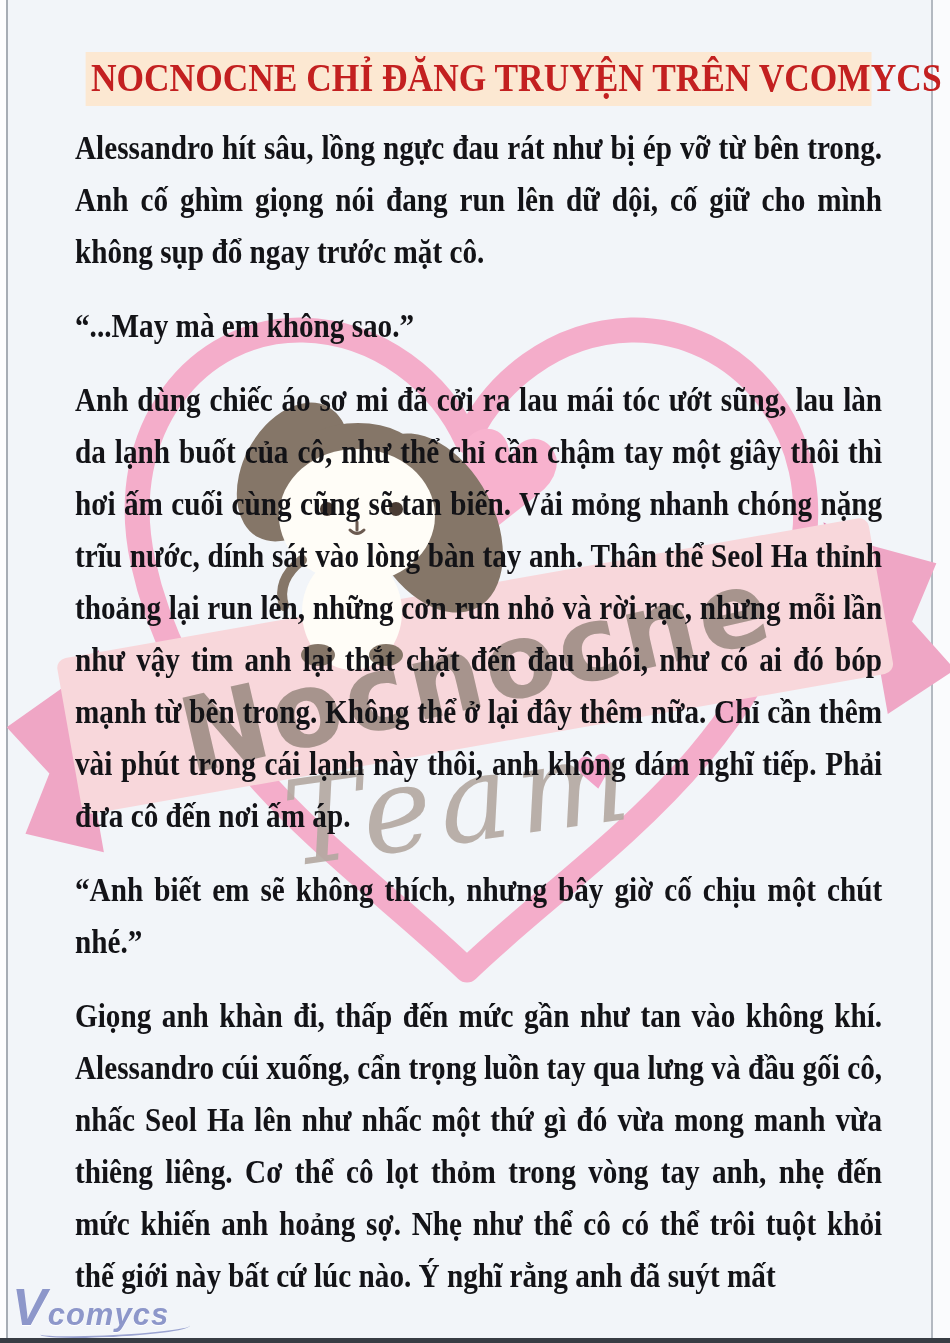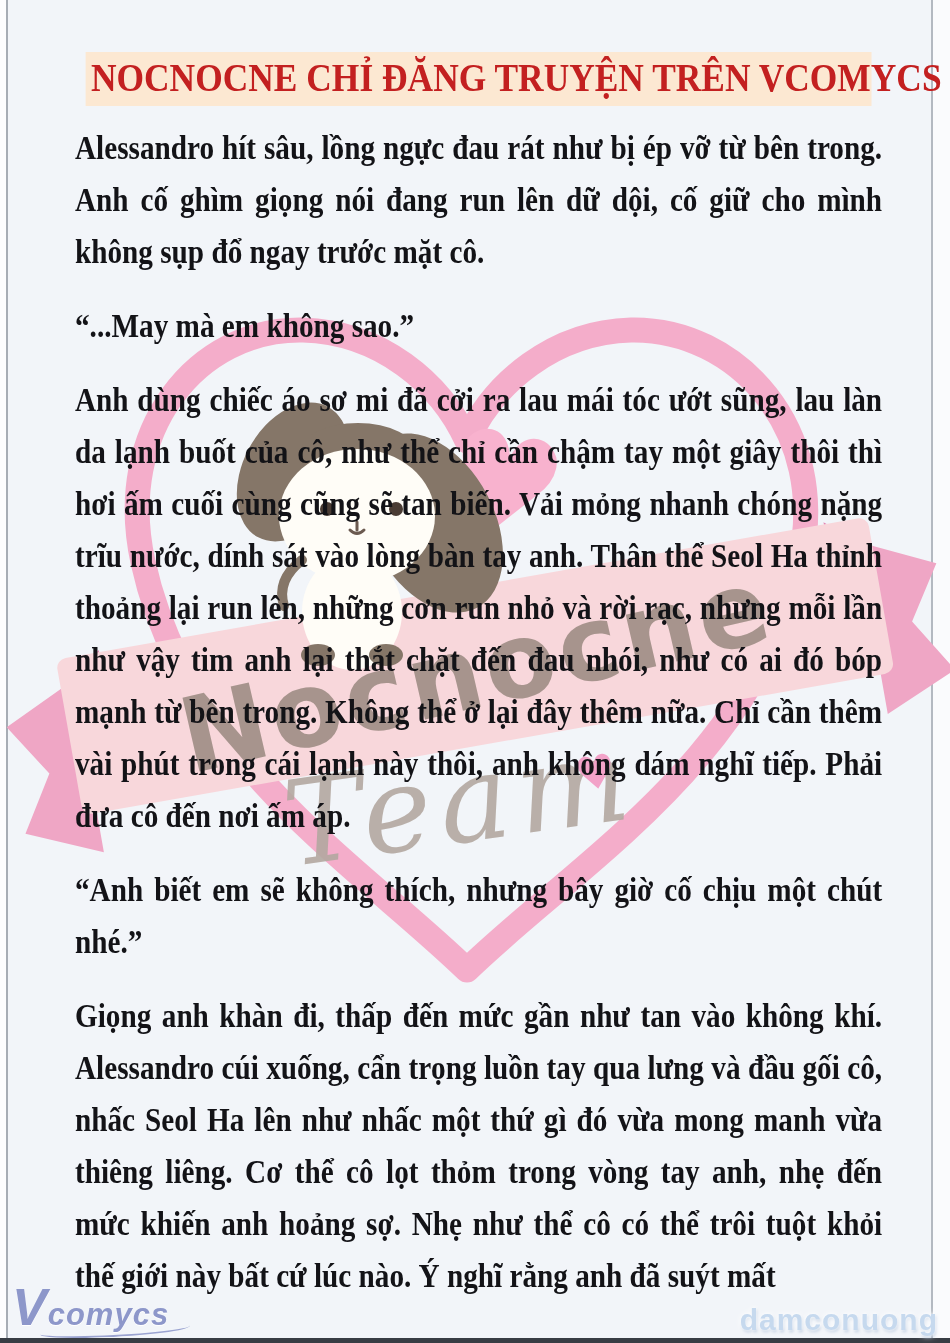--- a/index.html
+++ b/index.html
@@ -101,20 +101,19 @@
     <div class="notice-banner">NOCNOCNE CHỈ ĐĂNG TRUYỆN TRÊN VCOMYCS</div>
     <p class="para">Alessandro hít sâu, lồng ngực đau rát như bị ép vỡ từ bên trong. Anh cố ghìm giọng nói đang run lên dữ dội, cố giữ cho mình không sụp đổ ngay trước mặt cô.</p>
     <p class="para">“...May mà em không sao.”</p>
     <p class="para">Anh dùng chiếc áo sơ mi đã cởi ra lau mái tóc ướt sũng, lau làn da lạnh buốt của cô, như thể chỉ cần chậm tay một giây thôi thì hơi ấm cuối cùng cũng sẽ tan biến. Vải mỏng nhanh chóng nặng trĩu nước, dính sát vào lòng bàn tay anh. Thân thể Seol Ha thỉnh thoảng lại run lên, những cơn run nhỏ và rời rạc, nhưng mỗi lần như vậy tim anh lại thắt chặt đến đau nhói, như có ai đó bóp mạnh từ bên trong. Không thể ở lại đây thêm nữa. Chỉ cần thêm vài phút trong cái lạnh này thôi, anh không dám nghĩ tiếp. Phải đưa cô đến nơi ấm áp.</p>
     <p class="para">“Anh biết em sẽ không thích, nhưng bây giờ cố chịu một chút nhé.”</p>
     <p class="para">Giọng anh khàn đi, thấp đến mức gần như tan vào không khí. Alessandro cúi xuống, cẩn trọng luồn tay qua lưng và đầu gối cô, nhấc Seol Ha lên như nhấc một thứ gì đó vừa mong manh vừa thiêng liêng. Cơ thể cô lọt thỏm trong vòng tay anh, nhẹ đến mức khiến anh hoảng sợ. Nhẹ như thể cô có thể trôi tuột khỏi thế giới này bất cứ lúc nào. Ý nghĩ rằng anh đã suýt mất</p>
   </div>
 
   <div class="logo">Vcomycs</div>
   <div class="logo-flourish"></div>
-  <div class="credit">damconuong</div>
 
   <div class="gutter-left"></div>
   <div class="gutter-right"></div>
   <div class="frame-left"></div>
   <div class="frame-right"></div>
   <div class="frame-bottom"></div>
 </div>
 
 </body></html>

